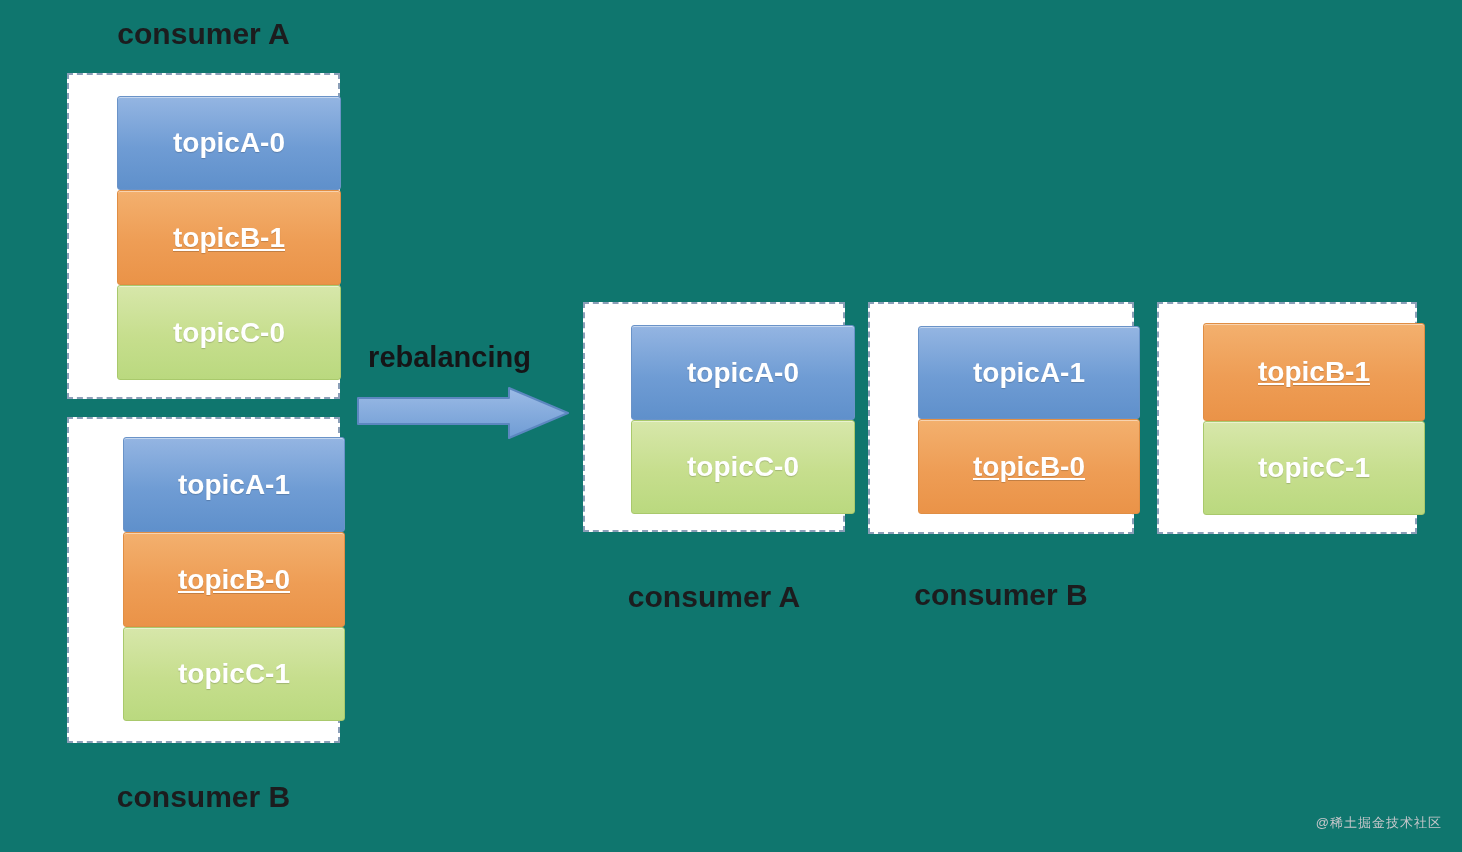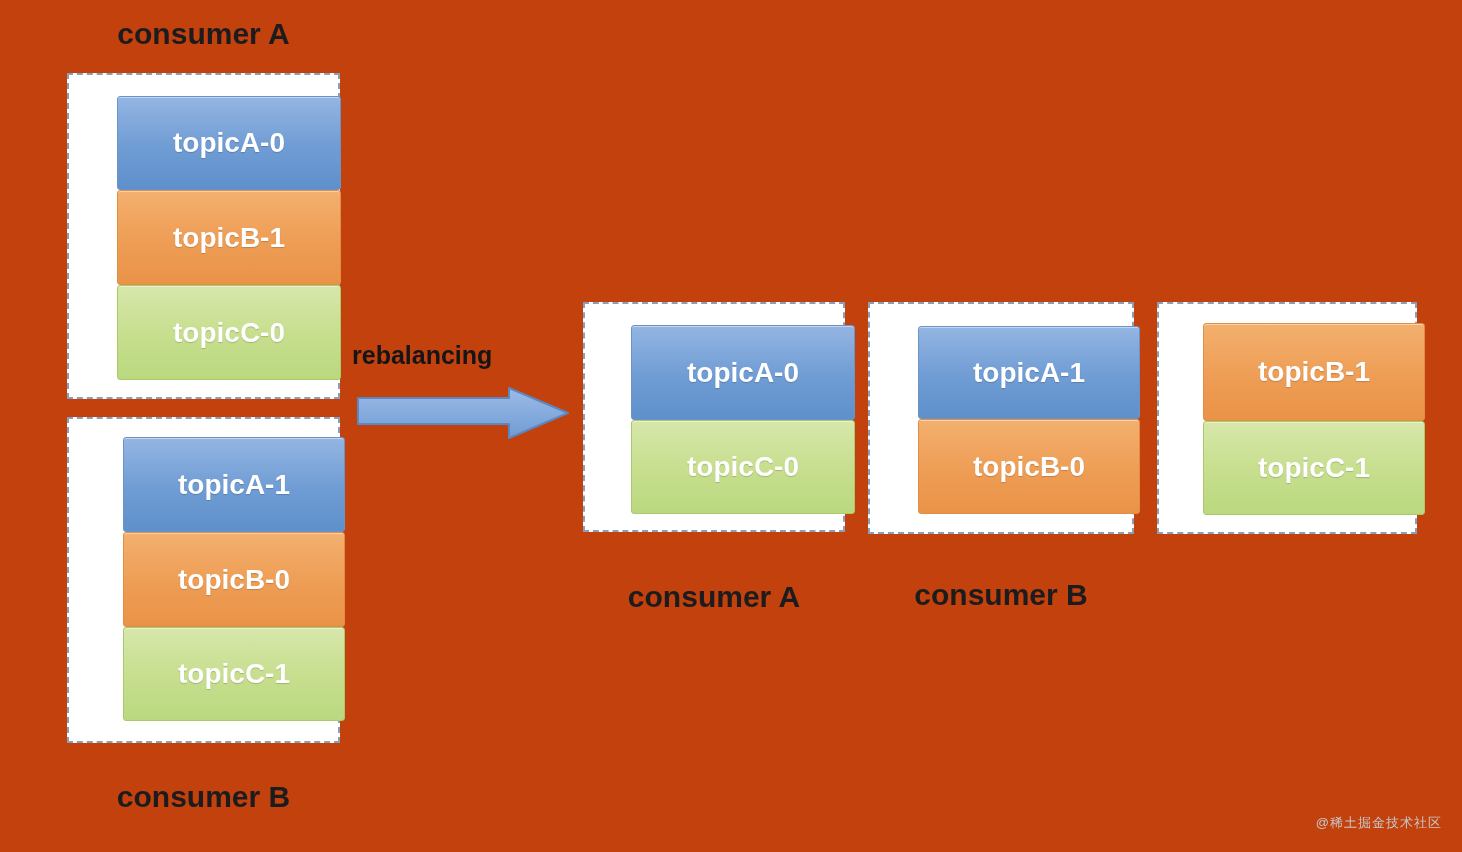--- a/index.html
+++ b/index.html
@@ -1,17 +1,17 @@
 <!DOCTYPE html>
 <html><head>
 <meta charset="utf-8">
 <style>
   html,body{margin:0;padding:0;background:#fff;}
   .canvas{
-    position:relative;width:1462px;height:852px;background:#c2410c;
+    position:relative;width:1462px;height:852px;background:#0f766e;
     font-family:"Liberation Sans", sans-serif;overflow:hidden;
   }
   .group{position:absolute;}
   .dashed-box{
     position:absolute;inset:0;
     border:2px dashed #8b9fb8;
     background:#fff;
   }
   .group-label{
     position:absolute;width:100%;text-align:center;
@@ -27,28 +27,29 @@
     box-shadow:inset 0 1px 0 rgba(255,255,255,0.45);
     white-space:nowrap;
   }
   .p-blue{
     background:linear-gradient(180deg,#94b5e2 0%,#6f9cd4 55%,#5f90cb 100%);
     border:1px solid #6a93c8;
   }
   .p-orange{
     background:linear-gradient(180deg,#f3b06e 0%,#ee9d55 55%,#ea9348 100%);
     border:1px solid #e08e44;
+    text-decoration:underline;
   }
   .p-green{
     background:linear-gradient(180deg,#d7e7aa 0%,#c6de8d 55%,#bad97f 100%);
     border:1px solid #a9c96c;
   }
   .rebalance-label{
-    position:absolute;left:352px;top:341px;width:195px;
-    font-size:25px;font-weight:700;color:#151517;white-space:nowrap;
+    position:absolute;left:352px;top:341px;width:195px;text-align:center;
+    font-size:29px;font-weight:700;color:#151517;white-space:nowrap;
   }
   .arrow-svg{position:absolute;left:357px;top:386px;}
   .watermark{
     position:absolute;right:20px;bottom:20px;
     font-size:13px;color:#c7c7cb;letter-spacing:1px;white-space:nowrap;
   }
 </style>
 </head>
 <body>
 

